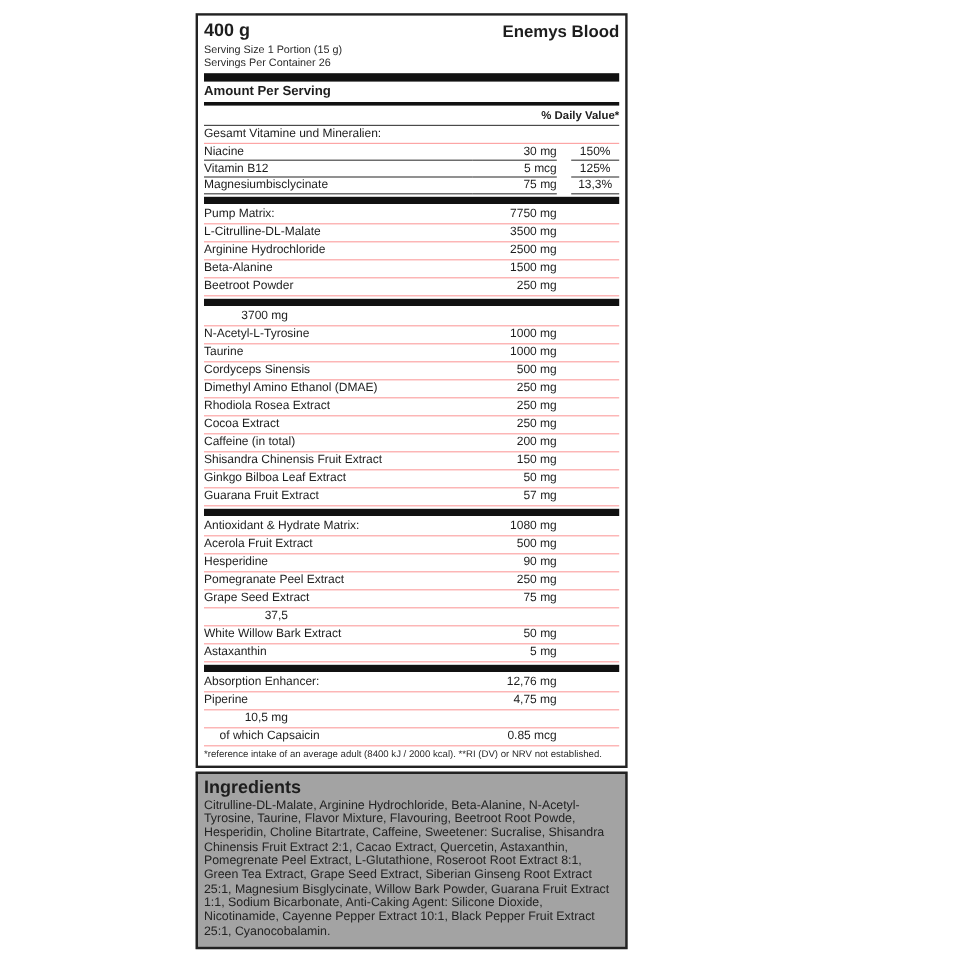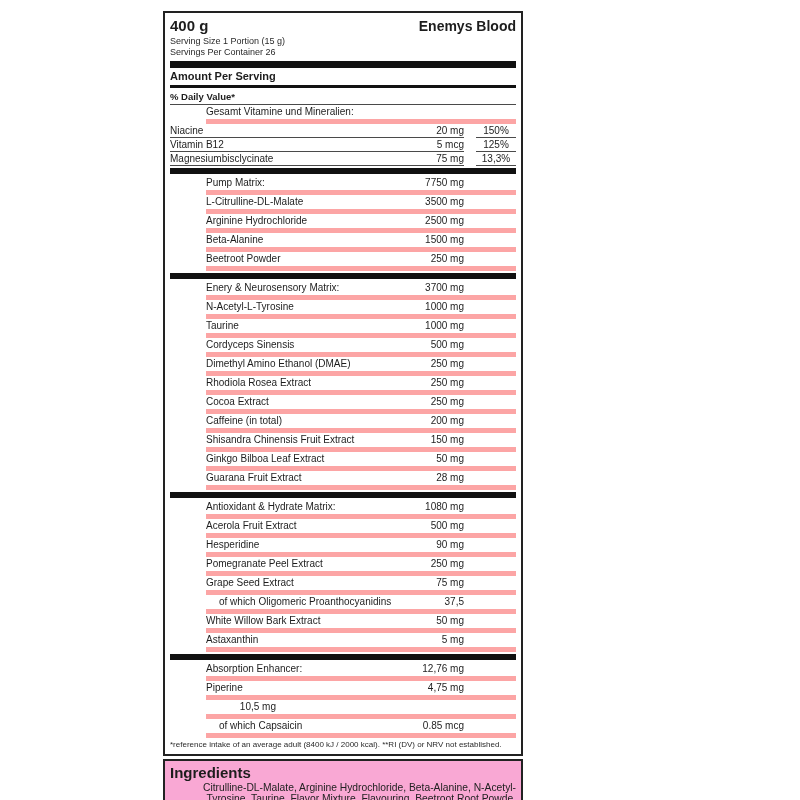--- a/index.html
+++ b/index.html
@@ -36,50 +36,50 @@
   .bar { background: #111; }
   .bar.thick { height: 7px; margin: 3px 0 1px 0; }
   .bar.med   { height: 3px; margin: 1px 0 2px 0; }
   .bar.section-bar { height: 6px; margin: 2px 0; }
 
   .aps { font-weight: bold; font-size: 11px; line-height: 15px; }
   .dv-header {
     font-weight: bold;
     font-size: 9.5px;
     line-height: 14px;
-    text-align: left;
+    text-align: right;
     border-bottom: 1px solid #4a4a4a;
   }
 
   .row { display: flex; height: 14px; font-size: 10px; }
   .row span { line-height: 13px; white-space: nowrap; }
   .row .nm  { flex: 1; overflow: hidden; }
   .row .amt { width: 70px; text-align: right; }
   .row .gap { width: 12px; }
   .row .dv  { width: 40px; text-align: center; }
-  .row.no-dv { border-bottom: 5px solid #fca5a5; margin-left: 36px; }
+  .row.no-dv { border-bottom: 1px solid #fca5a5; }
   .row.has-dv .nm, .row.has-dv .amt, .row.has-dv .dv { border-bottom: 1px solid #4a4a4a; }
   .row.indent .nm { padding-left: 13px; }
 
   .footnote {
     font-size: 8px;
     line-height: 10.5px;
     padding-top: 2px;
     color: #2a2a2a;
   }
 
   .ingredients-box {
     margin-top: 3px;
     border: 2px solid #222;
     padding: 3px 5px 6px 5px;
-    background: #f9a8d4;
+    background: #a3a3a3;
     box-sizing: border-box;
   }
   .ing-title { font-weight: bold; font-size: 15px; line-height: 18px; }
-  .ing-text { font-size: 10.3px; line-height: 11.7px; color: #222; text-align: right; }
+  .ing-text { font-size: 10.3px; line-height: 11.7px; color: #222; }
 </style>
 </head>
 <body>
 
 <div class="page">
   <div class="label">
 
     <div class="facts-box">
       <div class="hdr-row">
         <span class="weight">400 g</span>
@@ -95,21 +95,21 @@
 
       <div id="facts-rows">
           <div class="row no-dv">
             <span class="nm">Gesamt Vitamine und Mineralien:</span>
             <span class="amt"></span>
             <span class="gap"></span>
             <span class="dv"></span>
           </div>
           <div class="row has-dv">
             <span class="nm">Niacine</span>
-            <span class="amt">20 mg</span>
+            <span class="amt">30 mg</span>
             <span class="gap"></span>
             <span class="dv">150%</span>
           </div>
           <div class="row has-dv">
             <span class="nm">Vitamin B12</span>
             <span class="amt">5 mcg</span>
             <span class="gap"></span>
             <span class="dv">125%</span>
           </div>
           <div class="row has-dv">
@@ -144,21 +144,20 @@
             <span class="dv"></span>
           </div>
           <div class="row no-dv">
             <span class="nm">Beetroot Powder</span>
             <span class="amt">250 mg</span>
             <span class="gap"></span>
             <span class="dv"></span>
           </div>
           <div class="bar section-bar"></div>
           <div class="row no-dv">
-            <span class="nm">Enery &amp; Neurosensory Matrix:</span>
             <span class="amt">3700 mg</span>
             <span class="gap"></span>
             <span class="dv"></span>
           </div>
           <div class="row no-dv">
             <span class="nm">N-Acetyl-L-Tyrosine</span>
             <span class="amt">1000 mg</span>
             <span class="gap"></span>
             <span class="dv"></span>
           </div>
@@ -205,21 +204,21 @@
             <span class="dv"></span>
           </div>
           <div class="row no-dv">
             <span class="nm">Ginkgo Bilboa Leaf Extract</span>
             <span class="amt">50 mg</span>
             <span class="gap"></span>
             <span class="dv"></span>
           </div>
           <div class="row no-dv">
             <span class="nm">Guarana Fruit Extract</span>
-            <span class="amt">28 mg</span>
+            <span class="amt">57 mg</span>
             <span class="gap"></span>
             <span class="dv"></span>
           </div>
           <div class="bar section-bar"></div>
           <div class="row no-dv">
             <span class="nm">Antioxidant &amp; Hydrate Matrix:</span>
             <span class="amt">1080 mg</span>
             <span class="gap"></span>
             <span class="dv"></span>
           </div>
@@ -241,21 +240,20 @@
             <span class="gap"></span>
             <span class="dv"></span>
           </div>
           <div class="row no-dv">
             <span class="nm">Grape Seed Extract</span>
             <span class="amt">75 mg</span>
             <span class="gap"></span>
             <span class="dv"></span>
           </div>
           <div class="row no-dv indent">
-            <span class="nm">of which Oligomeric Proanthocyanidins</span>
             <span class="amt">37,5</span>
             <span class="gap"></span>
             <span class="dv"></span>
           </div>
           <div class="row no-dv">
             <span class="nm">White Willow Bark Extract</span>
             <span class="amt">50 mg</span>
             <span class="gap"></span>
             <span class="dv"></span>
           </div>

